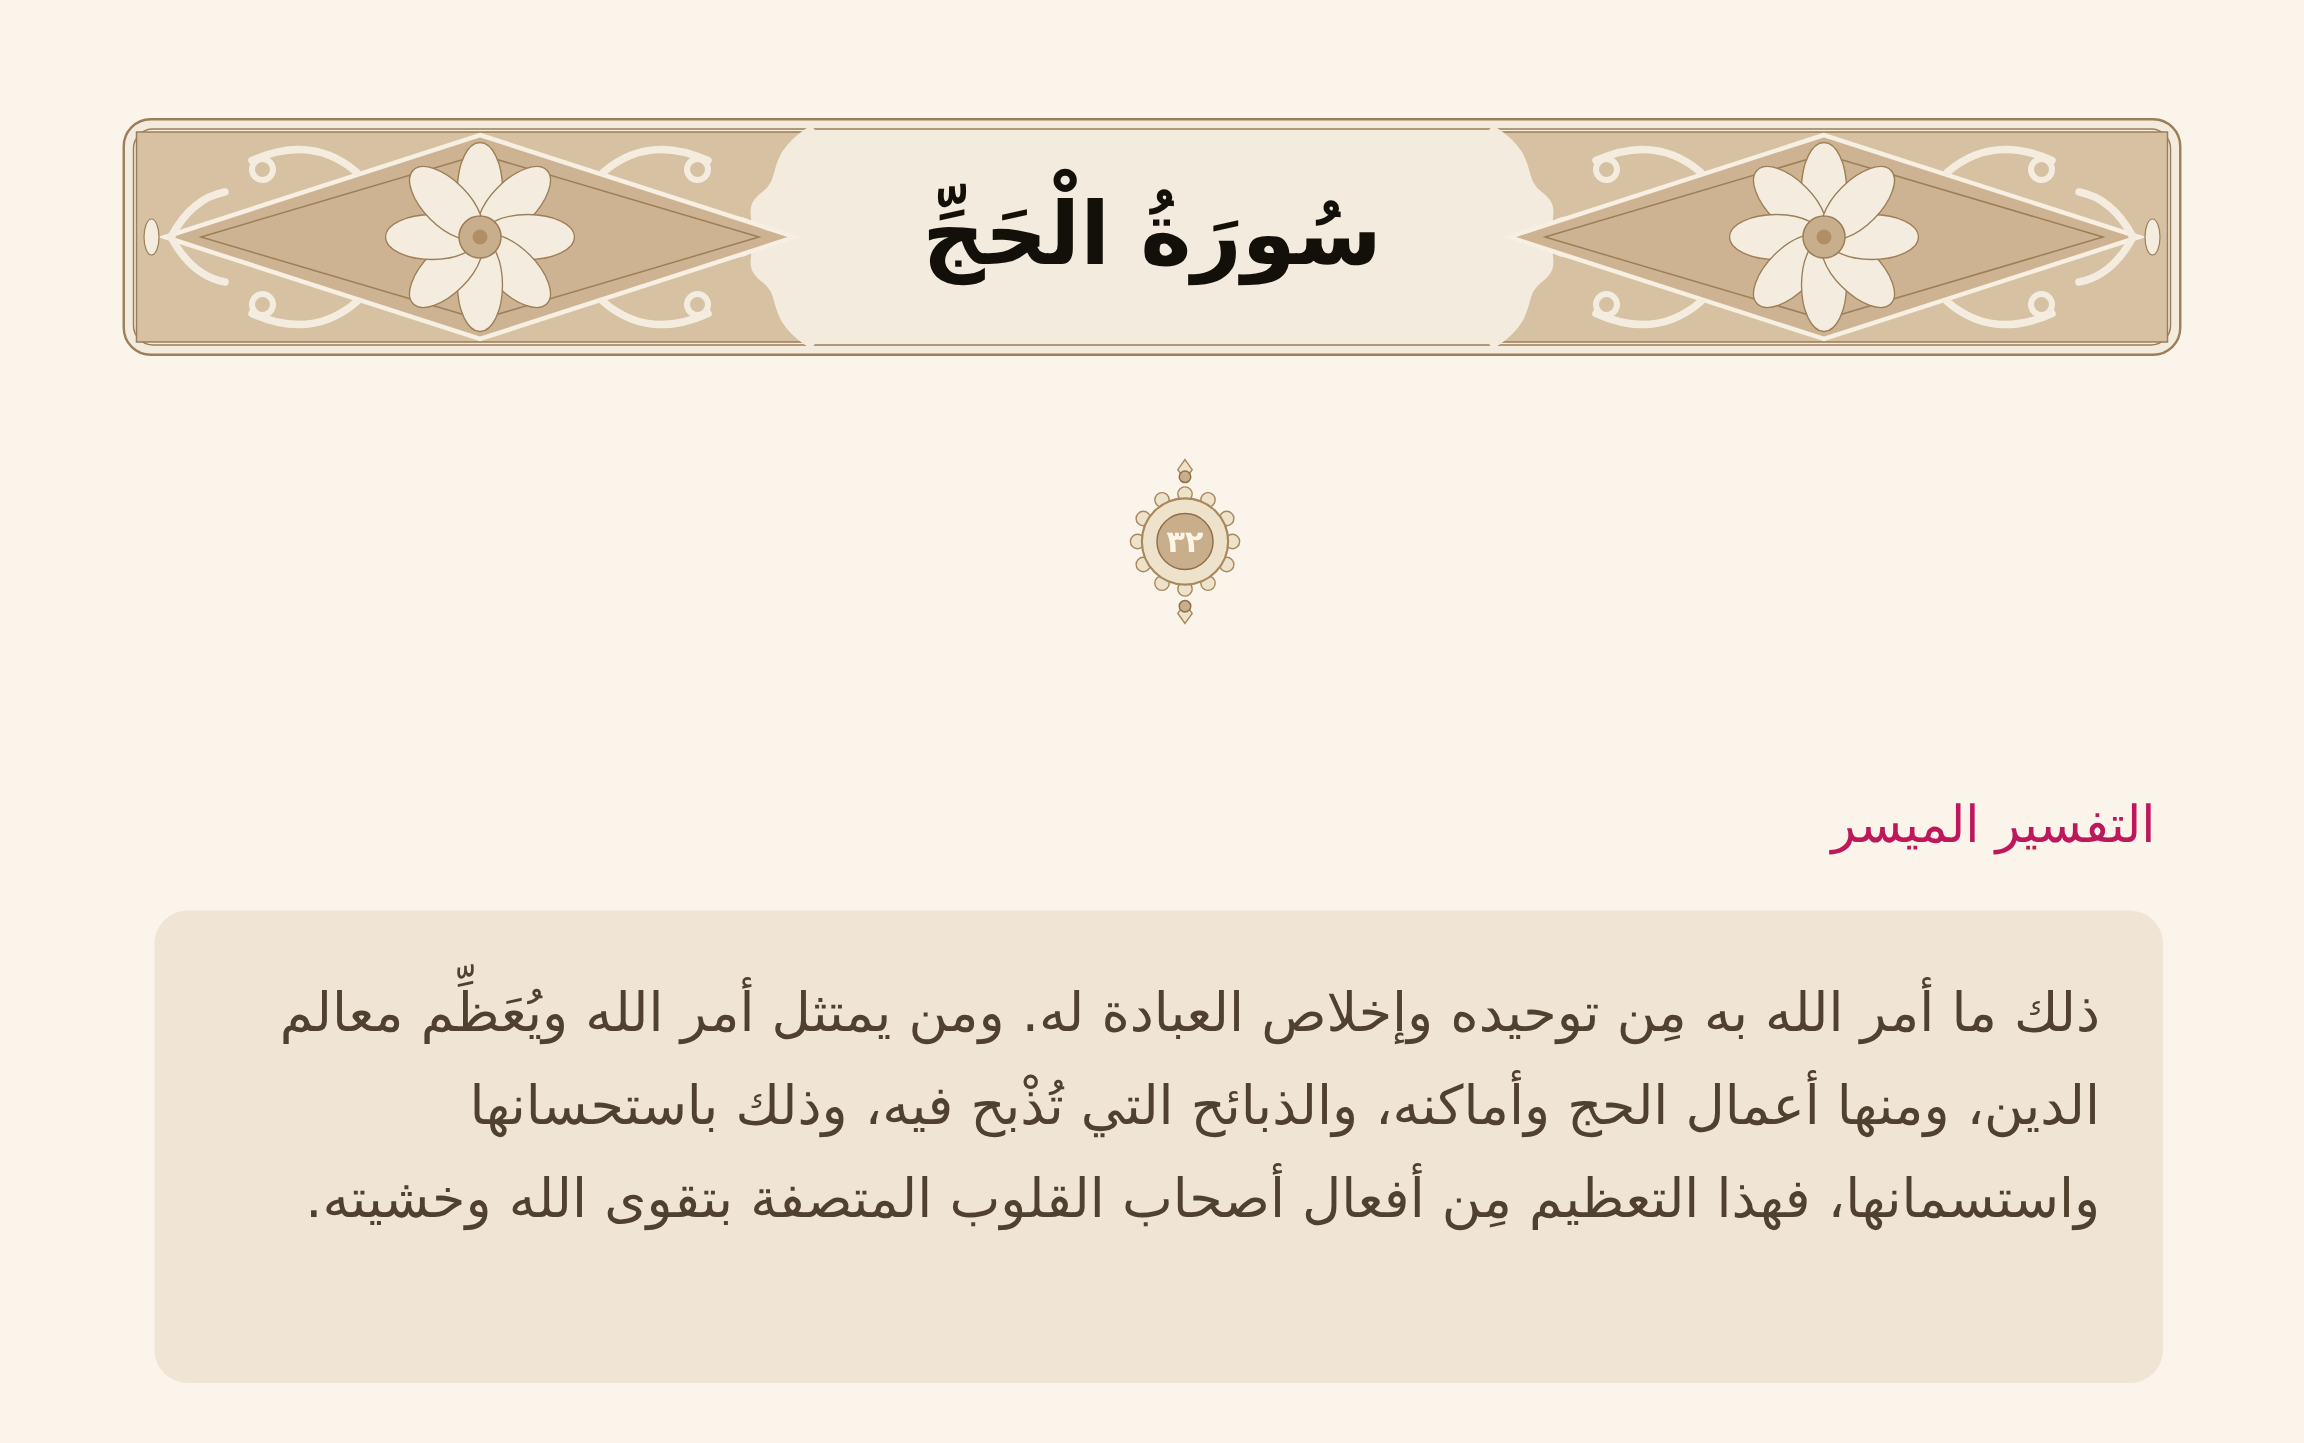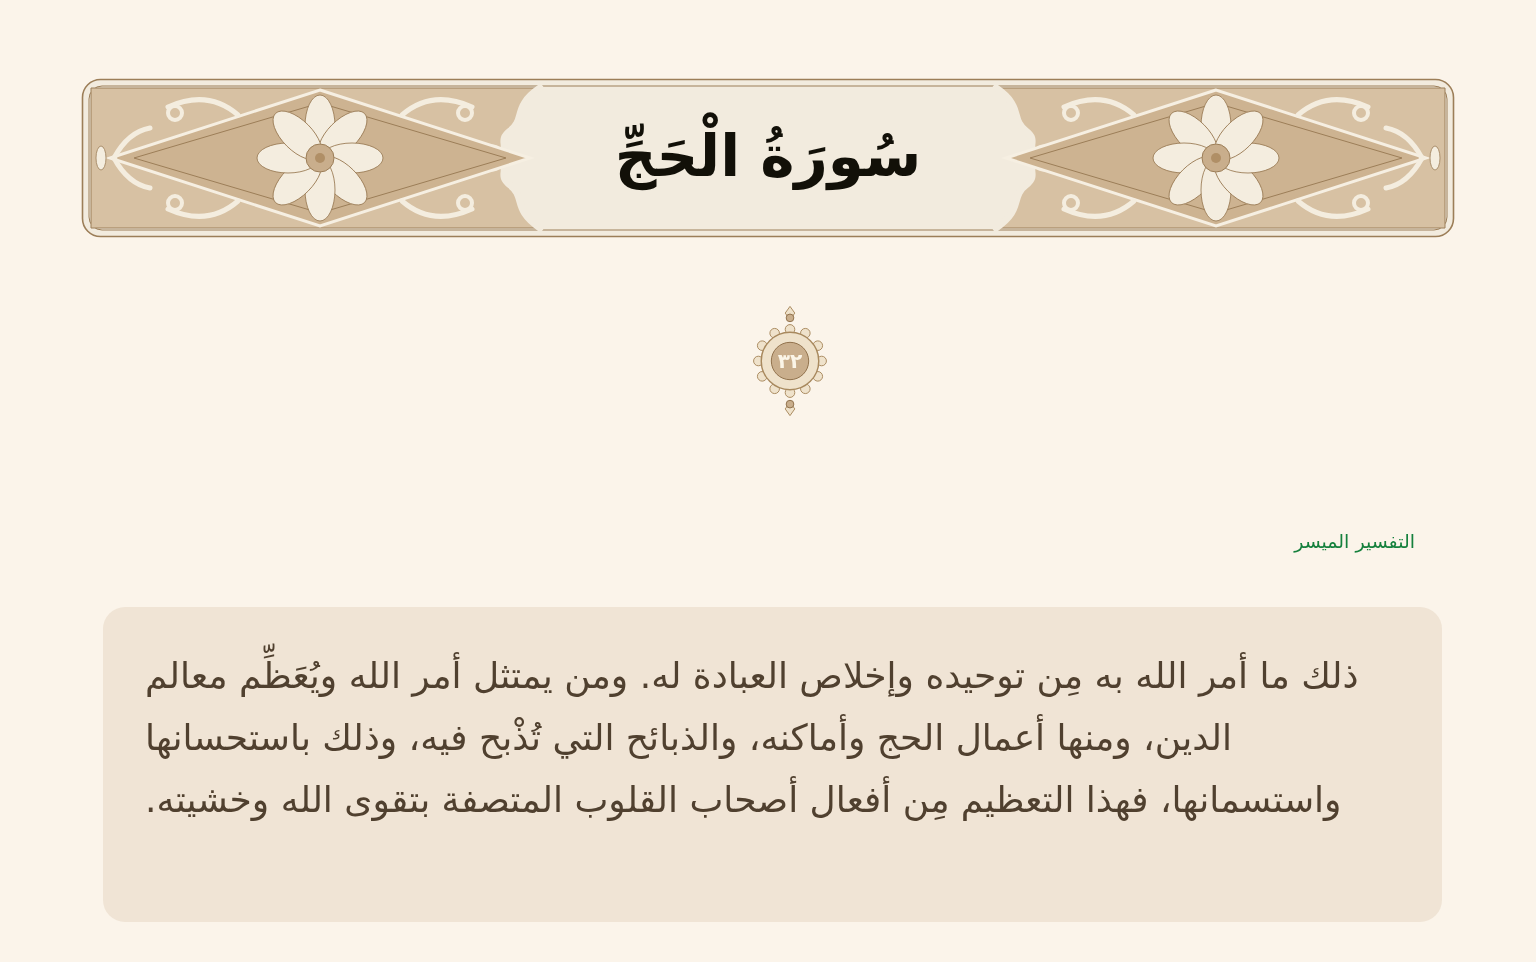--- a/index.html
+++ b/index.html
@@ -53,40 +53,40 @@
   }
   .verse-medallion { flex: 0 0 auto; }
   .verse-medallion text {
     font-family: "DejaVu Sans", sans-serif;
     font-weight: bold;
   }
 
   
   .tafsir-label {
     position: absolute;
-    top: 530px; right: 164px;
+    top: 530px; right: 142px;
     direction: rtl;
-    font-size: 19px;
-    color: #15803d;
+    font-size: 34px;
+    color: #be185d;
   }
 
   
   .tafsir-box {
     position: absolute;
     left: 103px; top: 607px;
     width: 1339px;
     min-height: 315px;
     box-sizing: border-box;
     background: #F0E4D5;
     border-radius: 22px;
     padding: 38px 42px 42px 42px;
   }
   .tafsir-text {
     direction: rtl;
-    text-align: left;
+    text-align: right;
     font-size: 36px;
     line-height: 1.72;
     color: #50402F;
     margin: 0;
   }
 </style>
 </head>
 <body>
 
 <div class="screen">

